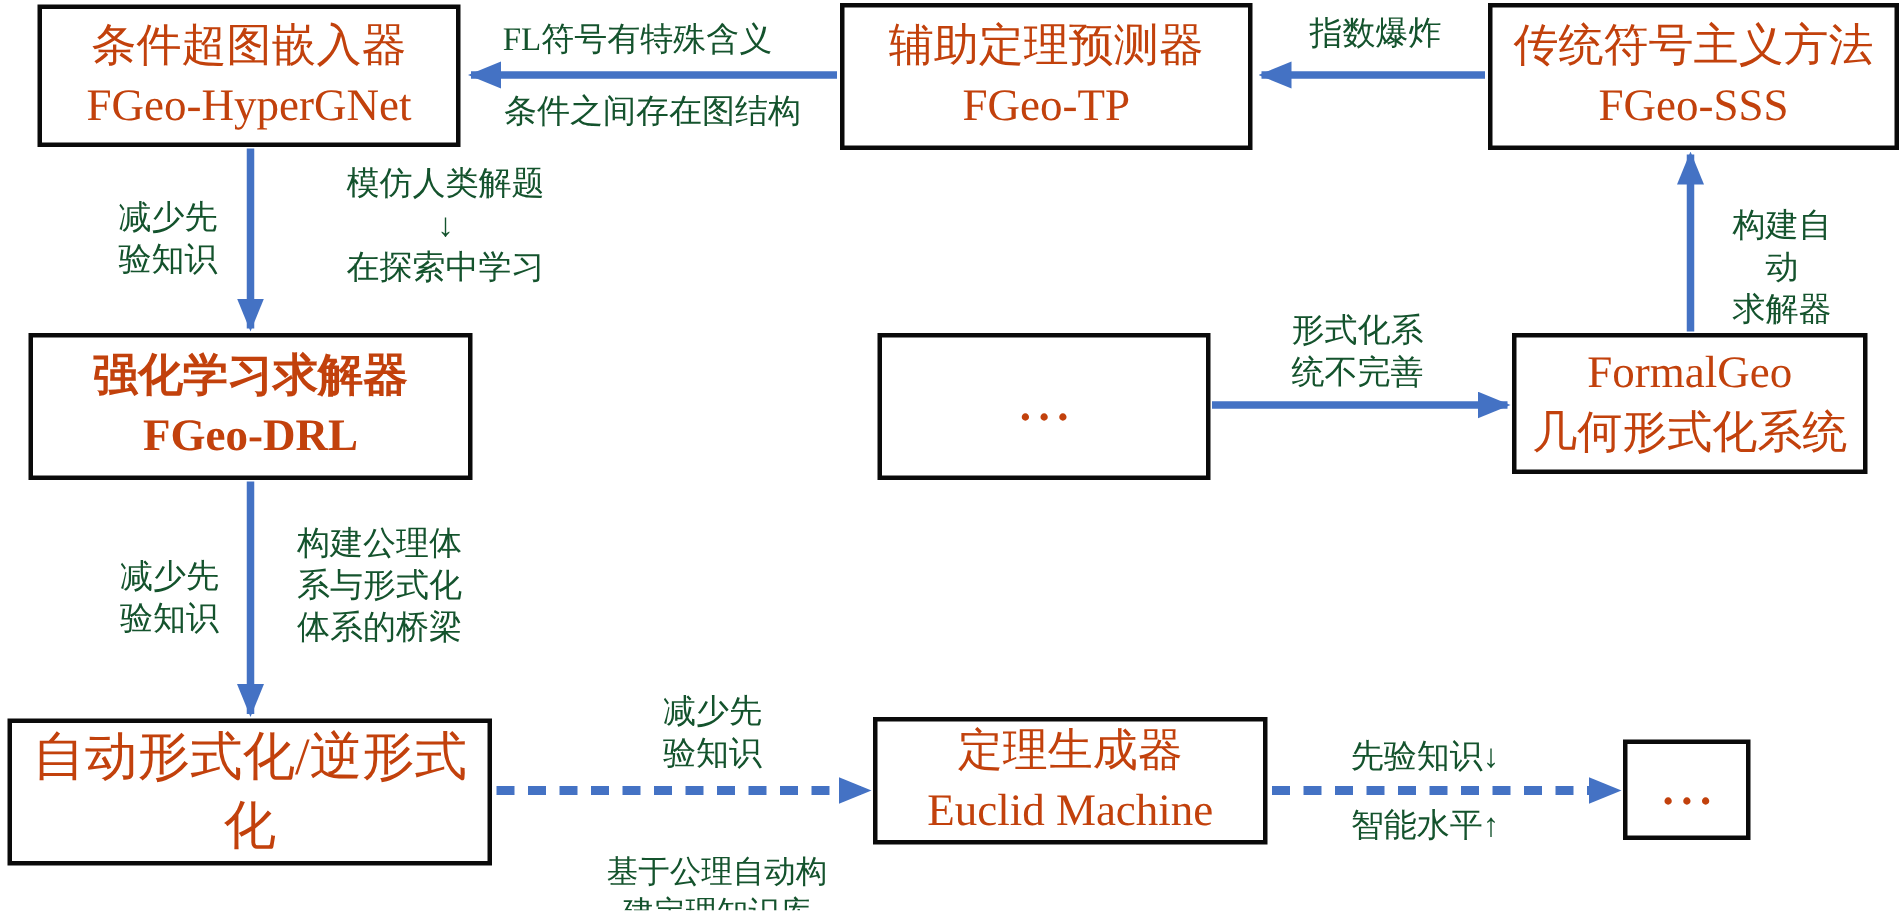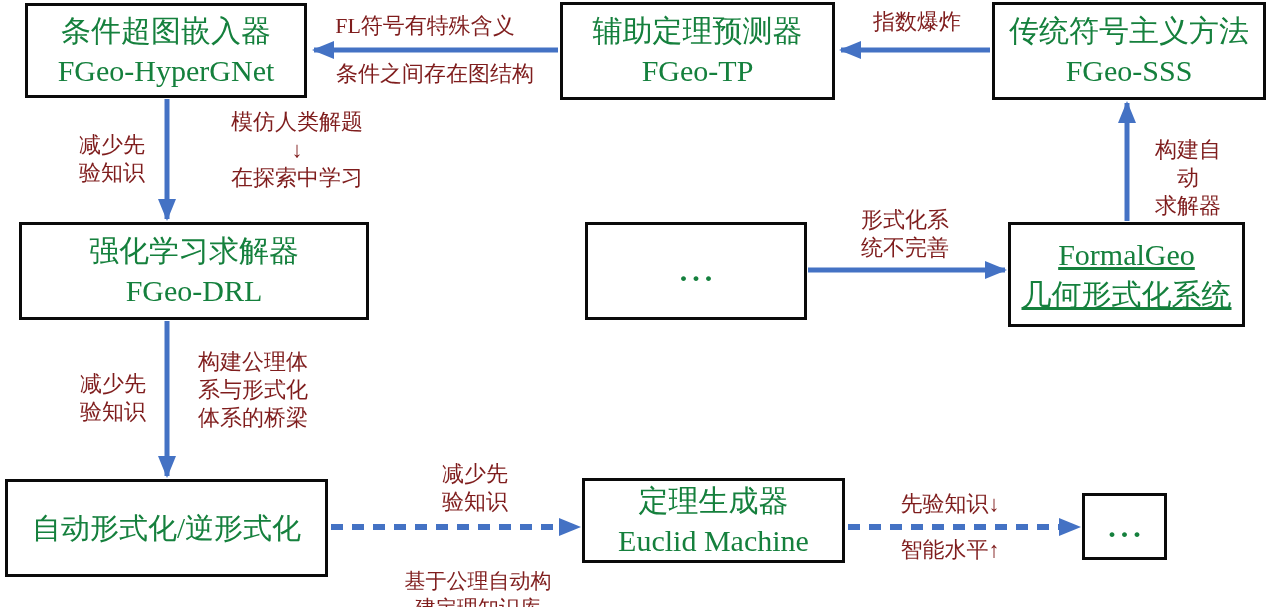--- a/index.html
+++ b/index.html
@@ -12,36 +12,36 @@
   }
   #arrows{position:absolute;left:0;top:0;width:1268px;height:607px;}
   .box{
     position:absolute;
     box-sizing:border-box;
     border:3px solid #0a0a0a;
     background:#ffffff;
     display:flex;flex-direction:column;
     align-items:center;justify-content:center;
     text-align:center;
-    color:#15803d;
+    color:#c2410c;
     line-height:1.32;
   }
   .box .l1{font-size:30px;}
   .box .l2{font-size:30px;}
-  .box--parser .l1{font-size:29px;}
+  .box--parser .l1{font-size:35px;}
   .ellipsis{
     font-size:30px;font-weight:bold;letter-spacing:5px;
     text-indent:5px;
   }
   .lbl{
     position:absolute;
     transform:translateX(-50%);
     white-space:pre-line;
     text-align:center;
-    color:#7f1d1d;
+    color:#14532d;
     font-size:22px;
     line-height:1.28;
   }
   .lbl--small{font-size:21px;}
 </style>
 </head>
 <body>
 
 <div id="stage">
 
@@ -77,30 +77,30 @@
   <div class="box" style="left:992px;top:2px;width:274px;height:98px;">
     <span class="l1">传统符号主义方法</span>
     <span class="l2">FGeo-SSS</span>
   </div>
 
   <div class="box" style="left:560px;top:2px;width:275px;height:98px;">
     <span class="l1">辅助定理预测器</span>
     <span class="l2">FGeo-TP</span>
   </div>
 
-  <div class="box" style="left:19px;top:222px;width:350px;height:98px;">
+  <div class="box" style="left:19px;top:222px;width:296px;height:98px;font-weight:bold;">
     <span class="l1">强化学习求解器</span>
     <span class="l2">FGeo-DRL</span>
   </div>
 
   <div class="box" style="left:585px;top:222px;width:222px;height:98px;">
     <span class="ellipsis">...</span>
   </div>
 
-  <div class="box" style="left:1008px;top:222px;width:237px;height:105px;text-decoration:underline;">
+  <div class="box" style="left:1008px;top:222px;width:237px;height:94px;">
     <span class="l1">FormalGeo</span>
     <span class="l2">几何形式化系统</span>
   </div>
 
   <div class="box box--parser" style="left:5px;top:479px;width:323px;height:98px;">
     <span class="l1">自动形式化/逆形式化</span>
   </div>
 
   <div class="box" style="left:582px;top:478px;width:263px;height:85px;">
     <span class="l1">定理生成器</span>

